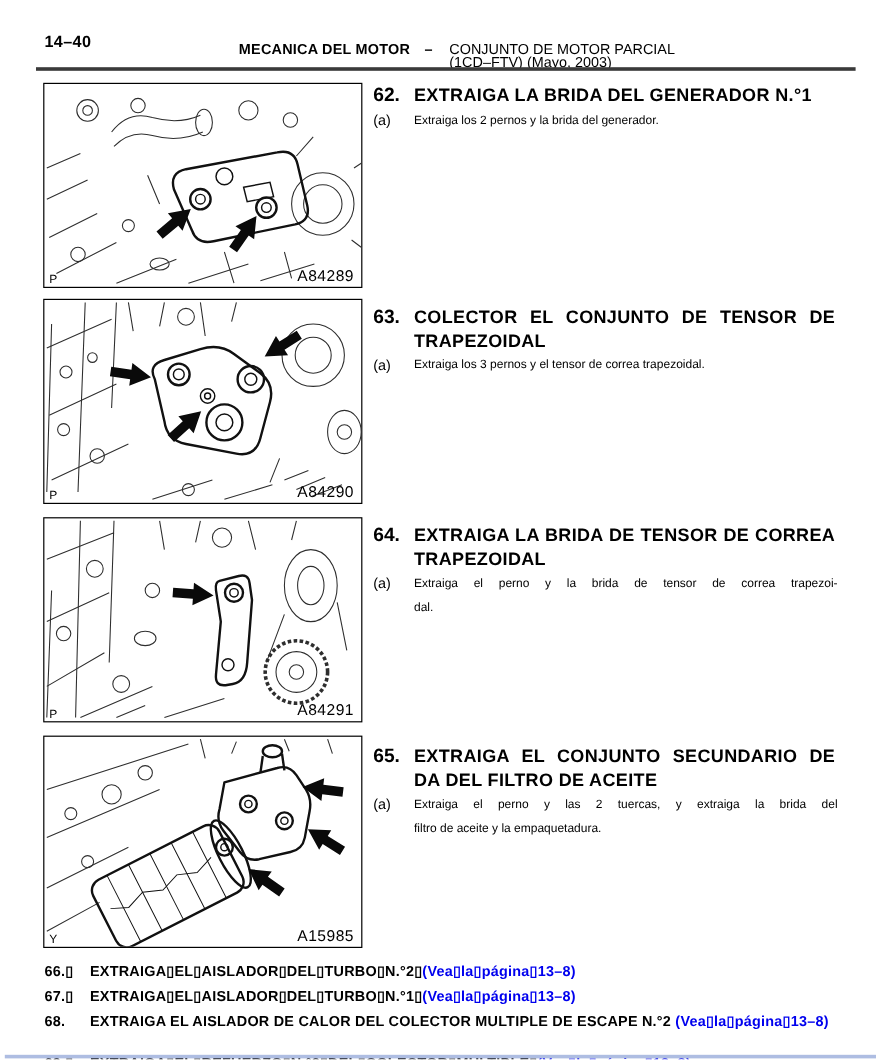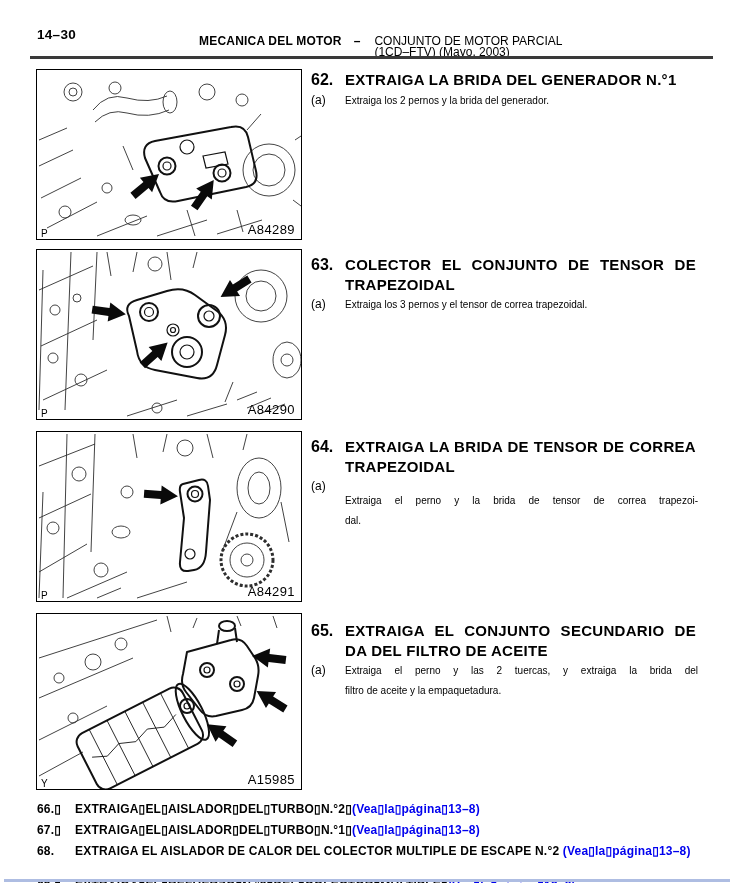--- a/index.html
+++ b/index.html
@@ -46,21 +46,21 @@
   #bitem-67 { top:820px; }
   #bitem-68 { top:841px; }
   #bitem-69 { top:876px; }
   .bottom-bar { position:absolute; left:4px; top:879px; width:726px; height:3px; background:#aebde2; }
 </style>
 </head>
 <body>
 
 <div class="page">
 
-  <div class="page-number">14–30</div>
+  <div class="page-number">14–40</div>
   <div class="header-center">
     <span class="header-section">MECANICA DEL MOTOR</span>
     <span class="header-dash">–</span>
     <span class="header-sub">
       <span>CONJUNTO DE MOTOR PARCIAL</span>
       <span>(1CD–FTV) (Mayo, 2003)</span>
     </span>
   </div>
   <div class="header-rule"></div>
 
@@ -233,21 +233,21 @@
   <div class="sub-text" style="top:295px;">
     <div class="line">Extraiga los 3 pernos y el tensor de correa trapezoidal.</div>
   </div>
 
   <div class="step-num" style="top:437px;">64.</div>
   <div class="step-heading" style="top:437px;">
     <div class="line jline">EXTRAIGA LA BRIDA DE TENSOR DE CORREA</div>
     <div class="line">TRAPEZOIDAL</div>
   </div>
   <div class="sub-label" style="top:477px;">(a)</div>
-  <div class="sub-text" style="top:477px;margin-top:14px;">
+  <div class="sub-text" style="top:477px;">
     <div class="line jline">Extraiga el perno y la brida de tensor de correa trapezoi-</div>
     <div class="line">dal.</div>
   </div>
 
   <div class="step-num" style="top:621px;">65.</div>
   <div class="step-heading" style="top:621px;">
     <div class="line jline">EXTRAIGA EL CONJUNTO SECUNDARIO DE LA BRI-</div>
     <div class="line">DA DEL FILTRO DE ACEITE</div>
   </div>
   <div class="sub-label" style="top:661px;">(a)</div>

